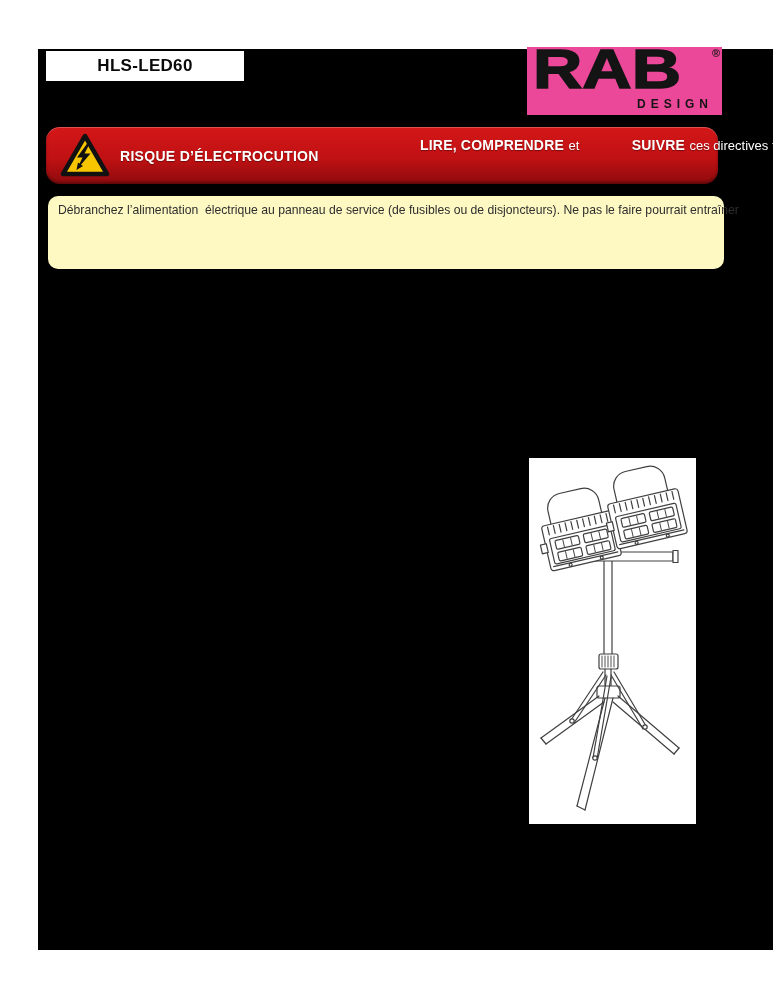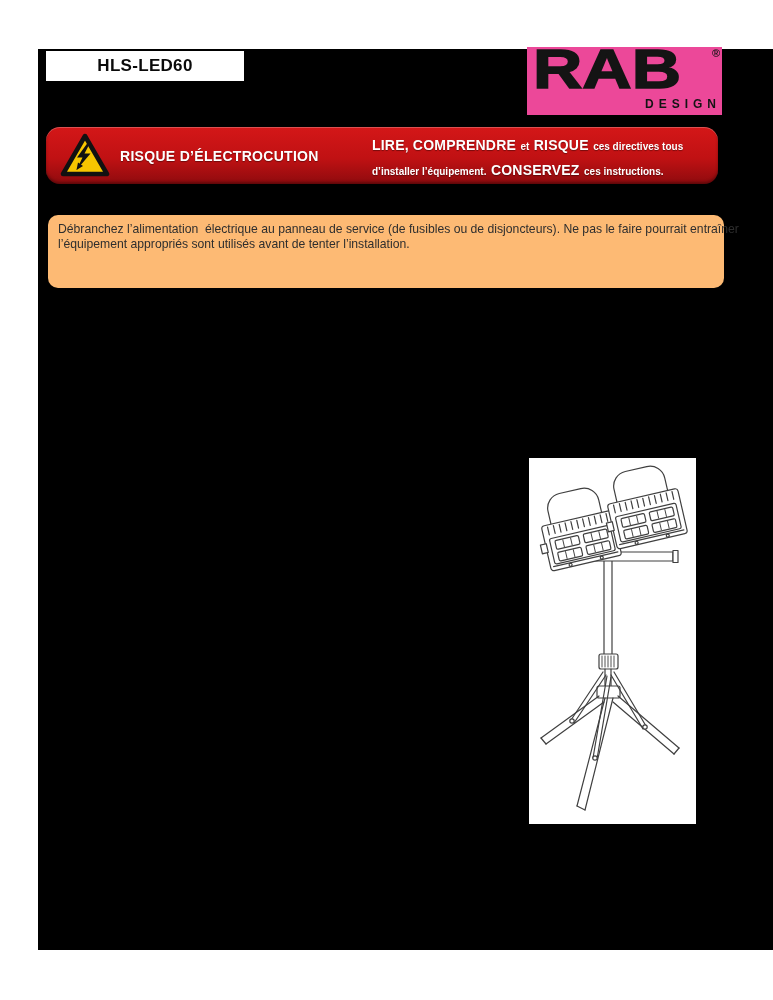--- a/index.html
+++ b/index.html
@@ -20,41 +20,41 @@
   .logo-box{
     position:absolute;left:489px;top:-2px;width:195px;height:68px;background:#ec4899;overflow:hidden;
   }
   .logo-rab{
     position:absolute;left:6px;top:-7px;font-size:56px;font-weight:bold;color:#141414;
     letter-spacing:0px;transform:scaleX(1.22);transform-origin:left top;
     -webkit-text-stroke:1.5px #141414;line-height:1.05;
   }
   .logo-reg{position:absolute;right:2px;top:0px;font-size:11px;font-weight:bold;color:#141414;}
   .logo-design{
-    position:absolute;right:1px;bottom:4px;font-size:12px;font-weight:bold;color:#141414;letter-spacing:5px;
+    position:absolute;right:9px;bottom:4px;font-size:12px;font-weight:bold;color:#141414;letter-spacing:5px;
   }
   
   .red-banner{
     position:absolute;left:8px;top:78px;width:672px;height:57px;border-radius:14px;
     background:linear-gradient(180deg,#d41718 0%,#c01113 55%,#8e0b0e 100%);
     box-shadow:inset 0 1px 0 rgba(255,255,255,.25), inset 0 -2px 3px rgba(0,0,0,.35);
   }
   .banner-icon{position:absolute;left:14px;top:6px;width:50px;height:45px;}
   .banner-title{
     position:absolute;left:74px;top:50%;transform:translateY(-50%);
     color:#ffffff;font-size:14px;font-weight:bold;letter-spacing:.3px;
     text-shadow:0 1px 1px rgba(0,0,0,.4);
   }
   .banner-right{position:absolute;left:326px;top:5px;width:350px;color:#ffffff;}
   .banner-line{display:block;height:25px;line-height:25px;white-space:nowrap;text-shadow:0 1px 1px rgba(0,0,0,.4);}
-  .seg-big{font-size:14px;font-weight:bold;letter-spacing:.2px;}
-  .seg-sm{font-size:10px;font-weight:bold;}
+  .seg-big{font-size:14px;font-weight:bold;letter-spacing:.2px;margin-left:48px;}
+  .seg-sm{font-size:13px;font-weight:normal;}
   
   .notice-box{
-    position:absolute;left:10px;top:166px;width:676px;height:73px;background:#fdba74;border-radius:10px;
+    position:absolute;left:10px;top:147px;width:676px;height:73px;background:#fef9c3;border-radius:10px;
     padding:7px 0 0 10px;box-sizing:border-box;
   }
   .notice-line{
     white-space:pre;font-size:12.2px;line-height:15.2px;color:#2e2e2e;letter-spacing:0px;
   }
   
   .figure-box{
     position:absolute;left:491px;top:409px;width:167px;height:366px;background:#ffffff;
   }
   .figure-box svg{display:block;width:167px;height:366px;}
@@ -76,28 +76,26 @@
     </div>
 
     <div class="red-banner">
       <svg class="banner-icon" viewBox="0 0 100 90" aria-hidden="true">
         <path d="M50 6 L94 82 L6 82 Z" fill="#f7c600" stroke="#111111" stroke-width="9" stroke-linejoin="round"></path>
         <path d="M55 20 L34 49 L45 49 L33 74 L61 41 L49 41 L60 20 Z" fill="#111111"></path>
         <path d="M33 74 L36 59 L46 66 Z" fill="#111111"></path>
       </svg>
       <div class="banner-title">RISQUE D’ÉLECTROCUTION</div>
       <div class="banner-right">
-        <span class="banner-line"><span class="seg-big">LIRE, COMPRENDRE</span> <span class="seg-sm">et</span> <span class="seg-big">RISQUE</span> <span class="seg-sm">ces directives tous</span></span>
-        <span class="banner-line"><span class="seg-sm">d’installer l’équipement.</span> <span class="seg-big">CONSERVEZ</span> <span class="seg-sm">ces instructions.</span></span>
+        <span class="banner-line"><span class="seg-big">LIRE, COMPRENDRE</span> <span class="seg-sm">et</span> <span class="seg-big">SUIVRE</span> <span class="seg-sm">ces directives tous</span></span>
       </div>
     </div>
 
     <div class="notice-box">
       <div class="notice-line">Débranchez l’alimentation  électrique au panneau de service (de fusibles ou de disjoncteurs). Ne pas le faire pourrait entraîner</div>
-      <div class="notice-line">l’équipement appropriés sont utilisés avant de tenter l’installation.</div>
     </div>
 
     <div class="figure-box">
       <svg viewBox="0 0 167 366" aria-hidden="true">
         <g stroke="#404040" stroke-width="1.2" fill="none" stroke-linejoin="round" stroke-linecap="round">
 
           <line x1="75" y1="100" x2="75" y2="196"></line>
           <line x1="83" y1="100" x2="83" y2="196"></line>
 
           <rect x="38" y="94" width="106" height="9" fill="#ffffff"></rect>

